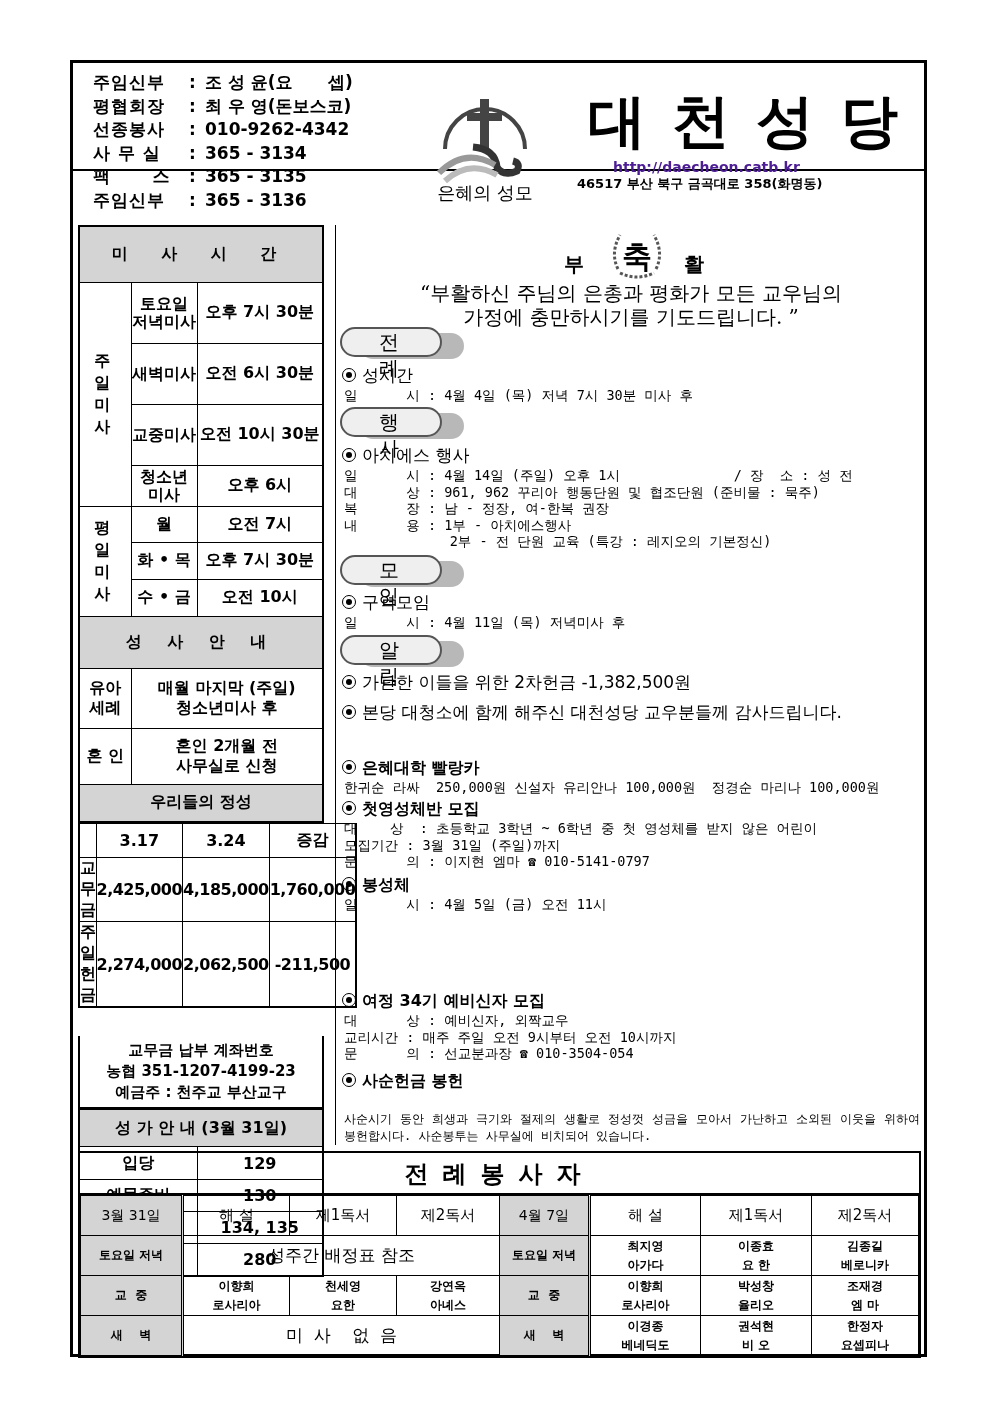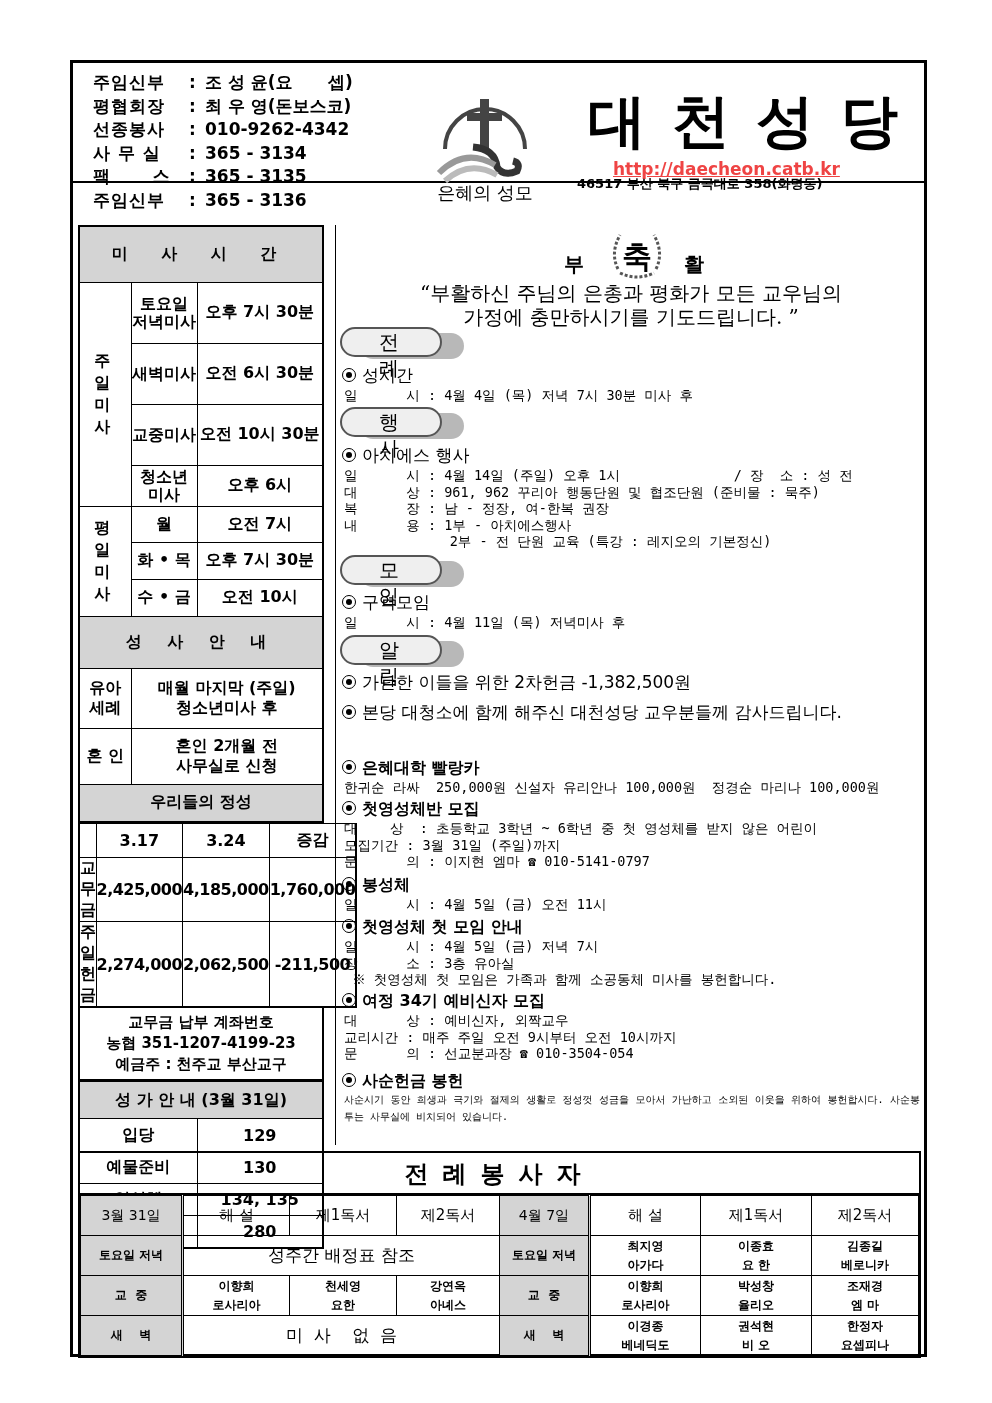--- a/index.html
+++ b/index.html
@@ -2,62 +2,62 @@
 <html><head>
 <meta charset="utf-8">
 <style>
   * { box-sizing: border-box; margin: 0; padding: 0; }
   html, body { width: 992px; height: 1403px; background: #fff; }
   body { position: relative; font-family: "DejaVu Sans", sans-serif; color: #000; }
 
   .frame { position: absolute; left: 70px; top: 60px; width: 857px; height: 1297px; border: 3px solid #000; }
 
   
-  .header { position: absolute; left: 0; top: 0; width: 851px; height: 120px; border-bottom: 2px solid #000; }
+  .header { position: absolute; left: 0; top: 0; width: 851px; height: 108px; border-bottom: 2px solid #000; }
   .info { position: absolute; left: 20px; top: 8px; font-family: "DejaVu Sans", sans-serif; font-weight: bold; font-size: 17px; line-height: 23.6px; }
   .info-row { display: flex; white-space: nowrap; }
   .info-label { width: 96px; display: inline-block; letter-spacing: 1px; }
   .info-colon { width: 16px; display: inline-block; }
   .logo { position: absolute; left: 352px; top: 24px; width: 120px; height: 120px; }
   .logo-caption { position: absolute; left: 354px; top: 118px; width: 116px; text-align: center; font-weight: normal; font-size: 18px; }
   .title { position: absolute; left: 515px; top: 20px; width: 330px; font-size: 58px; font-weight: bold; letter-spacing: 26px; white-space: nowrap; }
-  .url { position: absolute; left: 540px; top: 96px; color: #ef4444; font-size: 17px; font-weight: bold; text-decoration: underline; }
+  .url { position: absolute; left: 540px; top: 96px; color: #4c1d95; font-size: 14px; font-weight: bold; }
   .address { position: absolute; left: 504px; top: 112px; font-size: 13px; font-weight: bold; white-space: nowrap; }
 
   
   .left { position: absolute; left: 5px; top: 162px; width: 246px; }
   table { border-collapse: collapse; }
   .ltab { width: 246px; border: 2px solid #000; }
   .ltab td { border: 1px solid #000; text-align: center; font-weight: bold; font-size: 16px; }
   .gray { background: #d4d4d4; }
   .sec-h { height: 56px; font-size: 17px; letter-spacing: 14px; }
   .small { font-size: 14px; line-height: 18px; }
   .tiny { font-size: 11px; letter-spacing: -0.5px; }
-  .account { border: 2px solid #000; border-top: none; width: 246px; text-align: center; font-weight: bold; font-size: 15px; line-height: 21px; padding: 4px 12px; }
+  .account { border: 2px solid #000; border-top: none; width: 246px; text-align: center; font-weight: bold; font-size: 15px; line-height: 21px; padding: 4px 12px; margin-top: 28px; }
 
   
   .right { position: absolute; left: 262px; top: 162px; width: 590px; height: 920px; border-left: 1px solid #000; }
   .easter { position: absolute; left: 220px; top: 0; width: 160px; height: 60px; }
   .easter .bu, .easter .hwal { position: absolute; top: 26px; font-size: 20px; font-weight: bold; }
   .easter .bu { left: 8px; }
   .easter .hwal { left: 128px; }
   .badge { position: absolute; left: 52px; top: 0; width: 58px; height: 58px; }
   .greeting { position: absolute; left: 30px; top: 56px; width: 530px; text-align: center; font-family: "DejaVu Serif", serif; font-size: 20px; line-height: 24px; }
 
   .pill { position: absolute; left: 4px; width: 120px; height: 34px; }
   .pill-shadow { position: absolute; left: 20px; top: 6px; width: 104px; height: 26px; background: #b8b8b8; border-radius: 14px; }
   .pill-face { position: absolute; left: 0; top: 0; width: 102px; height: 30px; background: #efefef; border: 2px solid #555; border-radius: 16px; font-size: 20px; text-align: center; line-height: 26px; letter-spacing: 18px; padding-left: 14px; }
 
   .item { position: absolute; left: 6px; width: 580px; }
   .bullet { display: inline-block; width: 14px; height: 14px; border: 1.5px solid #000; border-radius: 50%; position: relative; vertical-align: -1px; margin-right: 6px; }
   .bullet::after { content: ""; position: absolute; left: 2.5px; top: 2.5px; width: 6px; height: 6px; background: #000; border-radius: 50%; }
   .item-title { font-size: 16px; font-weight: bold; white-space: nowrap; }
   .item-title.big { font-size: 17px; font-weight: normal; }
   .line { font-family: "DejaVu Sans Mono", monospace; font-size: 13.5px; line-height: 16.5px; white-space: pre; padding-left: 2px; }
-  .para { font-family: "DejaVu Sans Mono", monospace; font-size: 10px; line-height: 16.5px; padding-left: 2px; text-align: justify; }
+  .para { font-family: "DejaVu Sans Mono", monospace; font-size: 12px; line-height: 16.5px; padding-left: 2px; text-align: justify; margin-top: 19px; }
 
   
   .bottom { position: absolute; left: 5px; top: 1088px; width: 843px; border: 2px solid #000; }
   .btitle { height: 42px; text-align: center; font-weight: bold; font-size: 24px; letter-spacing: 14px; line-height: 42px; border-bottom: 2px solid #000; }
   .btab { width: 100%; table-layout: fixed; }
   .btab td { border: 1px solid #000; text-align: center; font-size: 15px; height: 40px; }
   .btab td.hd { background: #d4d4d4; font-size: 14px; }
   .btab td.nm { font-size: 12px; font-weight: bold; line-height: 19px; }
   .btab td.sep { border-left: 3px double #000; }
 </style>
@@ -293,26 +293,20 @@
       <div class="line">대    상  : 초등학교 3학년 ~ 6학년 중 첫 영성체를 받지 않은 어린이</div>
       <div class="line">모집기간 : 3월 31일 (주일)까지</div>
       <div class="line">문      의 : 이지현 엠마 ☎ 010-5141-0797</div>
     </div>
 
     <div class="item" style="top:650px">
       <div class="item-title"><span class="bullet"></span><span>봉성체</span></div>
       <div class="line">일      시 : 4월 5일 (금) 오전 11시</div>
     </div>
 
-    <div class="item" style="top:692px">
-      <div class="item-title"><span class="bullet"></span><span>첫영성체 첫 모임 안내</span></div>
-      <div class="line">일      시 : 4월 5일 (금) 저녁 7시</div>
-      <div class="line">장      소 : 3층 유아실</div>
-      <div class="line"> ※ 첫영성체 첫 모임은 가족과 함께 소공동체 미사를 봉헌합니다.</div>
-    </div>
 
     <div class="item" style="top:766px">
       <div class="item-title"><span class="bullet"></span><span>여정 34기 예비신자 모집</span></div>
       <div class="line">대      상 : 예비신자, 외짝교우</div>
       <div class="line">교리시간 : 매주 주일 오전 9시부터 오전 10시까지</div>
       <div class="line">문      의 : 선교분과장 ☎ 010-3504-054</div>
     </div>
 
     <div class="item" style="top:846px;width:578px">
       <div class="item-title"><span class="bullet"></span><span>사순헌금 봉헌</span></div>

